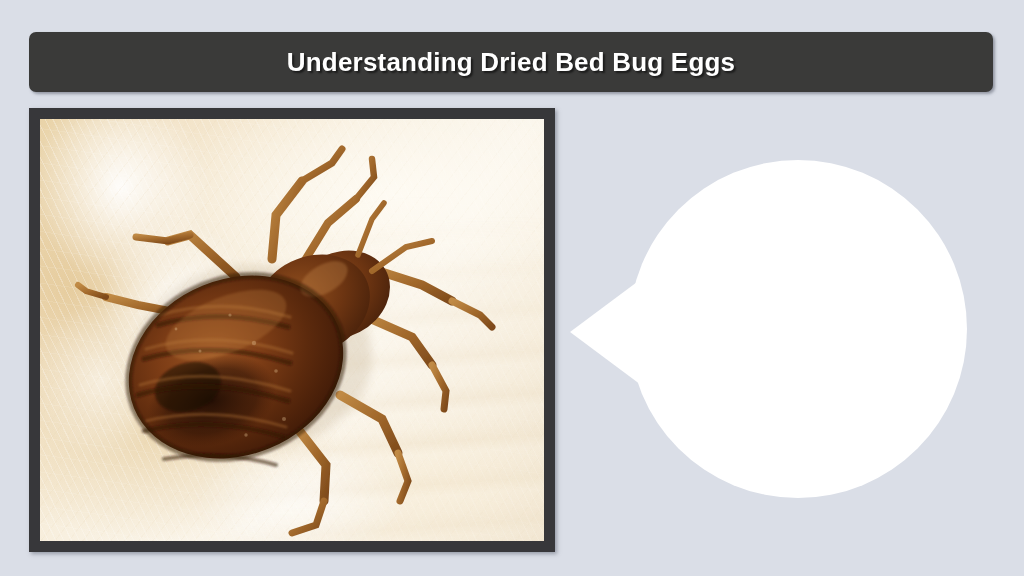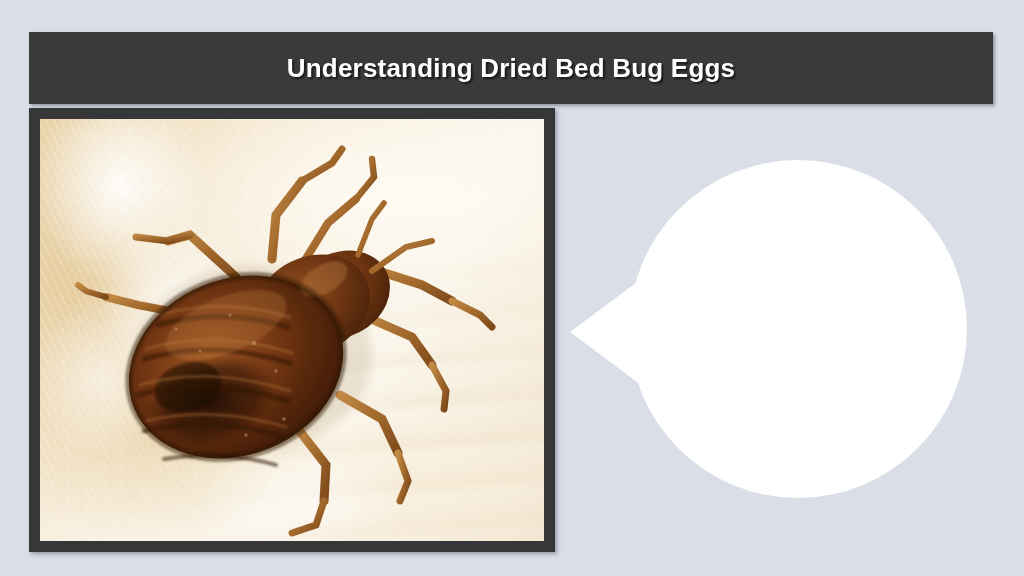--- a/index.html
+++ b/index.html
@@ -22,26 +22,27 @@
     height: 576px;
     background: #dadee7;
   }
 
   
   #title-banner {
     position: absolute;
     left: 29px;
     top: 32px;
     width: 964px;
-    height: 72px;
+    height: 60px;
     background: #3a3a39;
     box-shadow: 2px 2px 3px rgba(90, 95, 110, 0.55);
     display: flex;
     align-items: center;
     justify-content: center;
+    border-radius: 7px;
   }
   #title-text {
     color: #ffffff;
     font-family: "Liberation Sans", sans-serif;
     font-weight: bold;
     font-size: 26px;
     letter-spacing: 0.2px;
     text-shadow: 2px 2px 2px rgba(0, 0, 0, 0.55);
     white-space: nowrap;
   }

